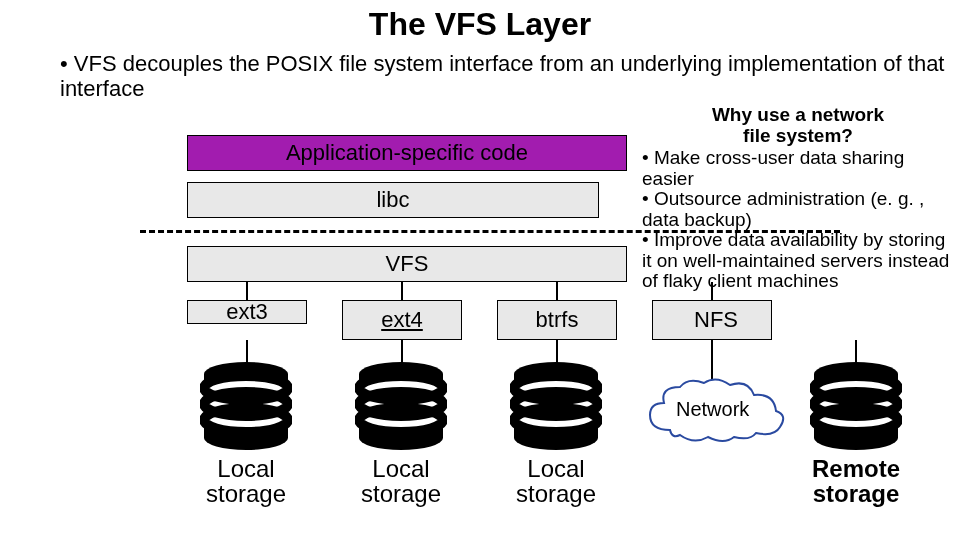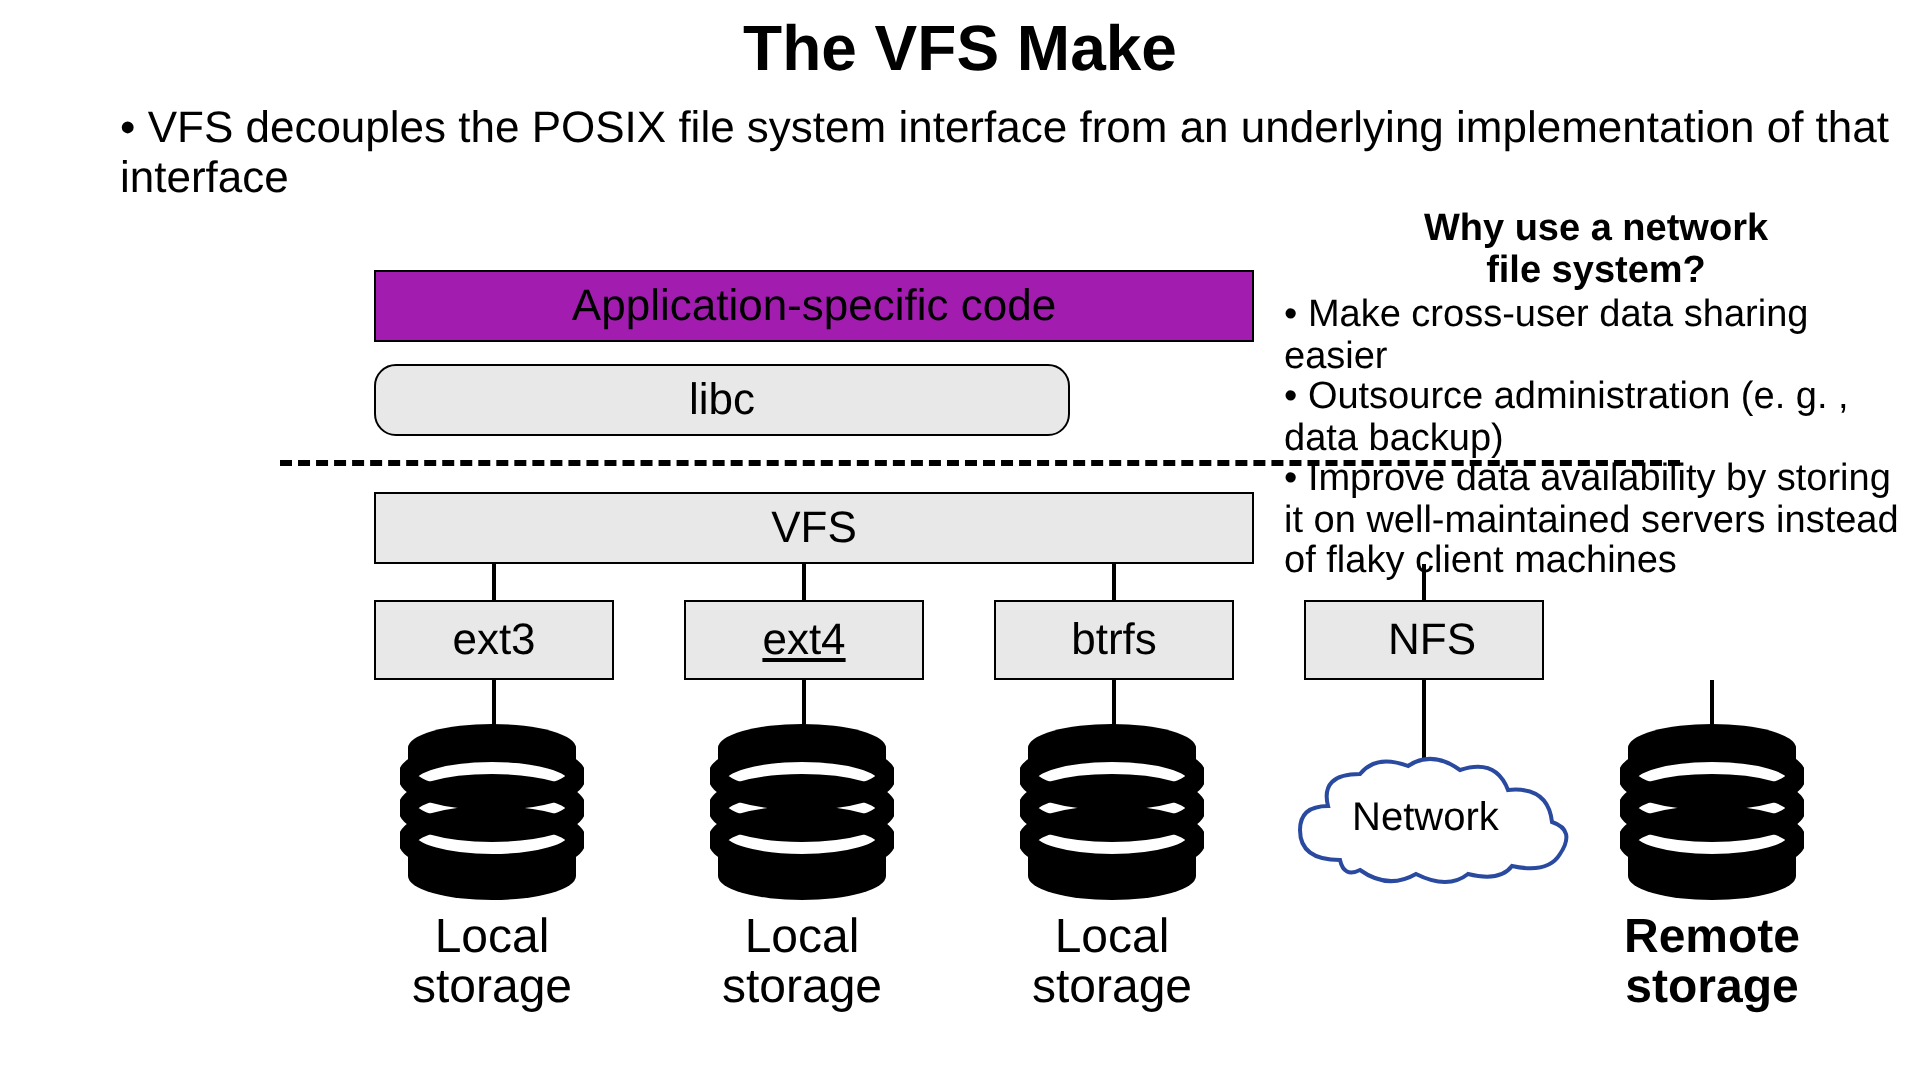--- a/index.html
+++ b/index.html
@@ -97,38 +97,38 @@
     font-size: 20px;
   }
   .nfs-overlay {
     position: absolute;
     font-size: 22px;
   }
 </style>
 </head>
 <body>
 
-<h1 class="title">The VFS Make</h1>
+<h1 class="title">The VFS Layer</h1>
 
 <div class="bullet-main">
   • <span>VFS decouples the POSIX file system interface from an underlying implementation of that interface</span>
 </div>
 
 <div class="diagram">
 
 
   <div class="dashed-line" style="left:140px; top:110px; width:700px;"></div>
 
   <div class="box white" style="left:187px; top:15px; width:440px; height:36px;">Application-specific code</div>
 
-  <div class="box" style="left:187px; top:62px; width:348px; height:36px;border-radius:11px;">libc</div>
+  <div class="box" style="left:187px; top:62px; width:412px; height:36px;">libc</div>
 
   <div class="box" style="left:187px; top:126px; width:440px; height:36px;">VFS</div>
 
-  <div class="box" style="left:187px; top:180px; width:120px; height:40px;">ext3</div>
+  <div class="box" style="left:187px; top:180px; width:120px; height:24px;">ext3</div>
   <div class="box" style="left:342px; top:180px; width:120px; height:40px;text-decoration:underline;">ext4</div>
   <div class="box" style="left:497px; top:180px; width:120px; height:40px;">btrfs</div>
   <div class="box" style="left:652px; top:180px; width:120px; height:40px;">
   </div>
   <div class="nfs-overlay" style="left:694px; top:187px;">NFS</div>
 
   <div class="connector" style="left:246px; top:162px; height:18px;"></div>
   <div class="connector" style="left:401px; top:162px; height:18px;"></div>
   <div class="connector" style="left:556px; top:162px; height:18px;"></div>
   <div class="connector" style="left:711px; top:162px; height:18px;"></div>

